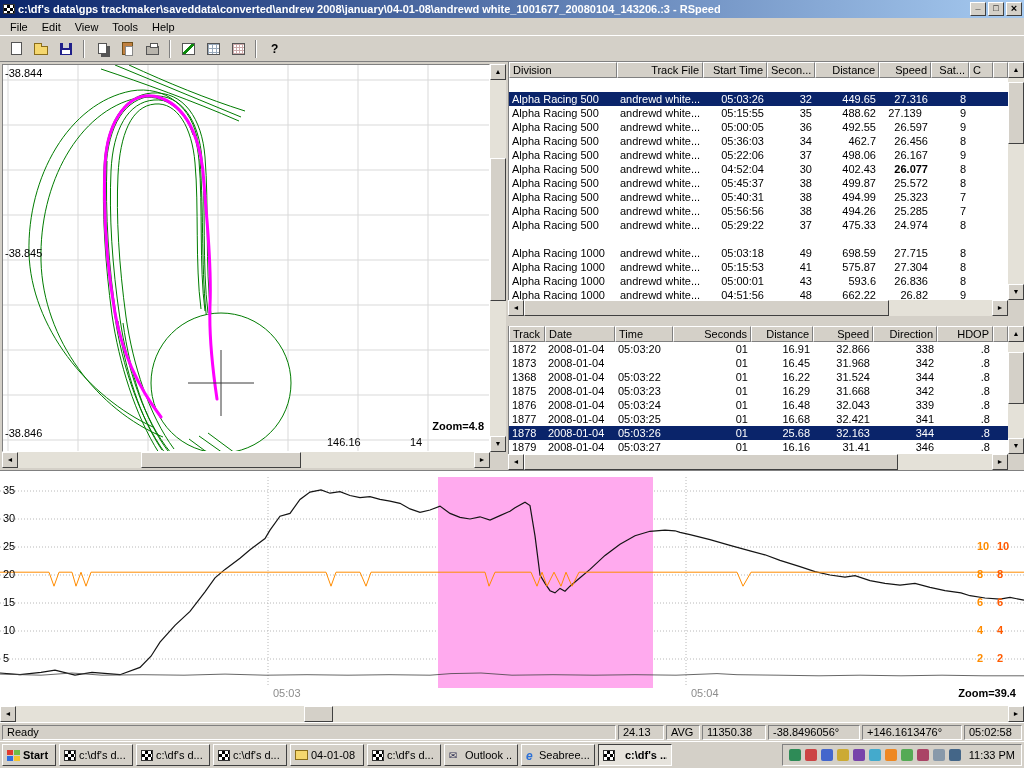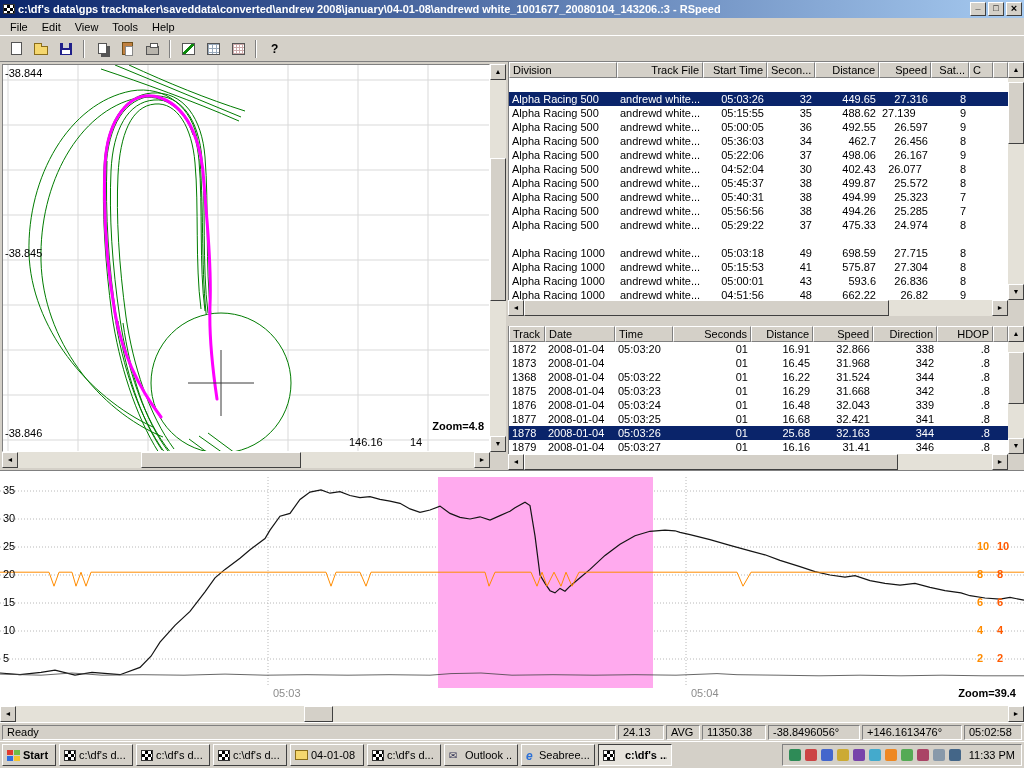--- a/index.html
+++ b/index.html
@@ -208,21 +208,21 @@
       <path d="M 186,374 L 205,388" fill="none" stroke="#007c00" stroke-width="1"></path>
       <path d="M 196,371 L 220,388" fill="none" stroke="#007c00" stroke-width="1"></path>
       <path d="M 205,368 L 232,388" fill="none" stroke="#007c00" stroke-width="1"></path>
       <path d="M 214,334 C 209,300 206,268 207,240 C 209,196 203,150 201,118 C 199,82 188,44 158,33 C 126,22 104,56 102,100 C 100,150 104,202 112,248 C 119,287 135,322 158,352" fill="none" stroke="#ff00ff" stroke-width="3" stroke-linecap="round"></path>
       <line x1="185" y1="318" x2="251" y2="318" stroke="#3a3a3a"></line>
       <line x1="218" y1="285" x2="218" y2="351" stroke="#3a3a3a"></line>
     </svg>
     <div class="map-lab" style="left: 2px; top: 2px;">-38.844</div>
     <div class="map-lab" style="left: 2px; top: 182px;">-38.845</div>
     <div class="map-lab" style="left: 2px; top: 362px;">-38.846</div>
-    <div class="map-lab" style="left: 346px; top: 371px;">146.16</div>
+    <div class="map-lab" style="left: 324px; top: 371px;">146.16</div>
     <div class="map-lab" style="left: 407px; top: 371px;">14</div>
     <div id="map-zoom" class="map-lab">Zoom=4.8</div>
   </div>
 
 <div id="laps-table" class="gridtable" style="left:508px;top:62px;width:500px;height:238px;">
     <div class="trow thead-row">
       <div class="tcell th" style="width: 108px; text-align: left;">Division</div>
       <div class="tcell th" style="width: 86px; text-align: right;">Track File</div>
       <div class="tcell th" style="width: 64px; text-align: right;">Start Time</div>
       <div class="tcell th" style="width: 48px; text-align: right;">Secon...</div>
@@ -252,21 +252,21 @@
         <div class="tcell" style="width: 52px; text-align: right;">27.316</div>
         <div class="tcell" style="width: 38px; text-align: right;">8</div>
         <div class="tcell" style="width: 24px; text-align: left;"></div>
       </div>
       <div class="trow">
         <div class="tcell" style="width: 108px; text-align: left;">Alpha Racing 500</div>
         <div class="tcell" style="width: 86px; text-align: left;">andrewd white...</div>
         <div class="tcell" style="width: 64px; text-align: right;">05:15:55</div>
         <div class="tcell" style="width: 48px; text-align: right;">35</div>
         <div class="tcell" style="width: 64px; text-align: right;">488.62</div>
-        <div class="tcell" style="width: 52px; text-align: left;">27.139</div>
+        <div class="tcell" style="width: 52px; text-align: center;">27.139</div>
         <div class="tcell" style="width: 38px; text-align: right;">9</div>
         <div class="tcell" style="width: 24px; text-align: left;"></div>
       </div>
       <div class="trow">
         <div class="tcell" style="width: 108px; text-align: left;">Alpha Racing 500</div>
         <div class="tcell" style="width: 86px; text-align: left;">andrewd white...</div>
         <div class="tcell" style="width: 64px; text-align: right;">05:00:05</div>
         <div class="tcell" style="width: 48px; text-align: right;">36</div>
         <div class="tcell" style="width: 64px; text-align: right;">492.55</div>
         <div class="tcell" style="width: 52px; text-align: right;">26.597</div>
@@ -292,21 +292,21 @@
         <div class="tcell" style="width: 52px; text-align: right;">26.167</div>
         <div class="tcell" style="width: 38px; text-align: right;">9</div>
         <div class="tcell" style="width: 24px; text-align: left;"></div>
       </div>
       <div class="trow">
         <div class="tcell" style="width: 108px; text-align: left;">Alpha Racing 500</div>
         <div class="tcell" style="width: 86px; text-align: left;">andrewd white...</div>
         <div class="tcell" style="width: 64px; text-align: right;">04:52:04</div>
         <div class="tcell" style="width: 48px; text-align: right;">30</div>
         <div class="tcell" style="width: 64px; text-align: right;">402.43</div>
-        <div class="tcell" style="width: 52px; text-align: center;">26.077</div>
+        <div class="tcell" style="width: 52px; text-align: right; font-weight: bold;">26.077</div>
         <div class="tcell" style="width: 38px; text-align: right;">8</div>
         <div class="tcell" style="width: 24px; text-align: left;"></div>
       </div>
       <div class="trow">
         <div class="tcell" style="width: 108px; text-align: left;">Alpha Racing 500</div>
         <div class="tcell" style="width: 86px; text-align: left;">andrewd white...</div>
         <div class="tcell" style="width: 64px; text-align: right;">05:45:37</div>
         <div class="tcell" style="width: 48px; text-align: right;">38</div>
         <div class="tcell" style="width: 64px; text-align: right;">499.87</div>
         <div class="tcell" style="width: 52px; text-align: right;">25.572</div>

